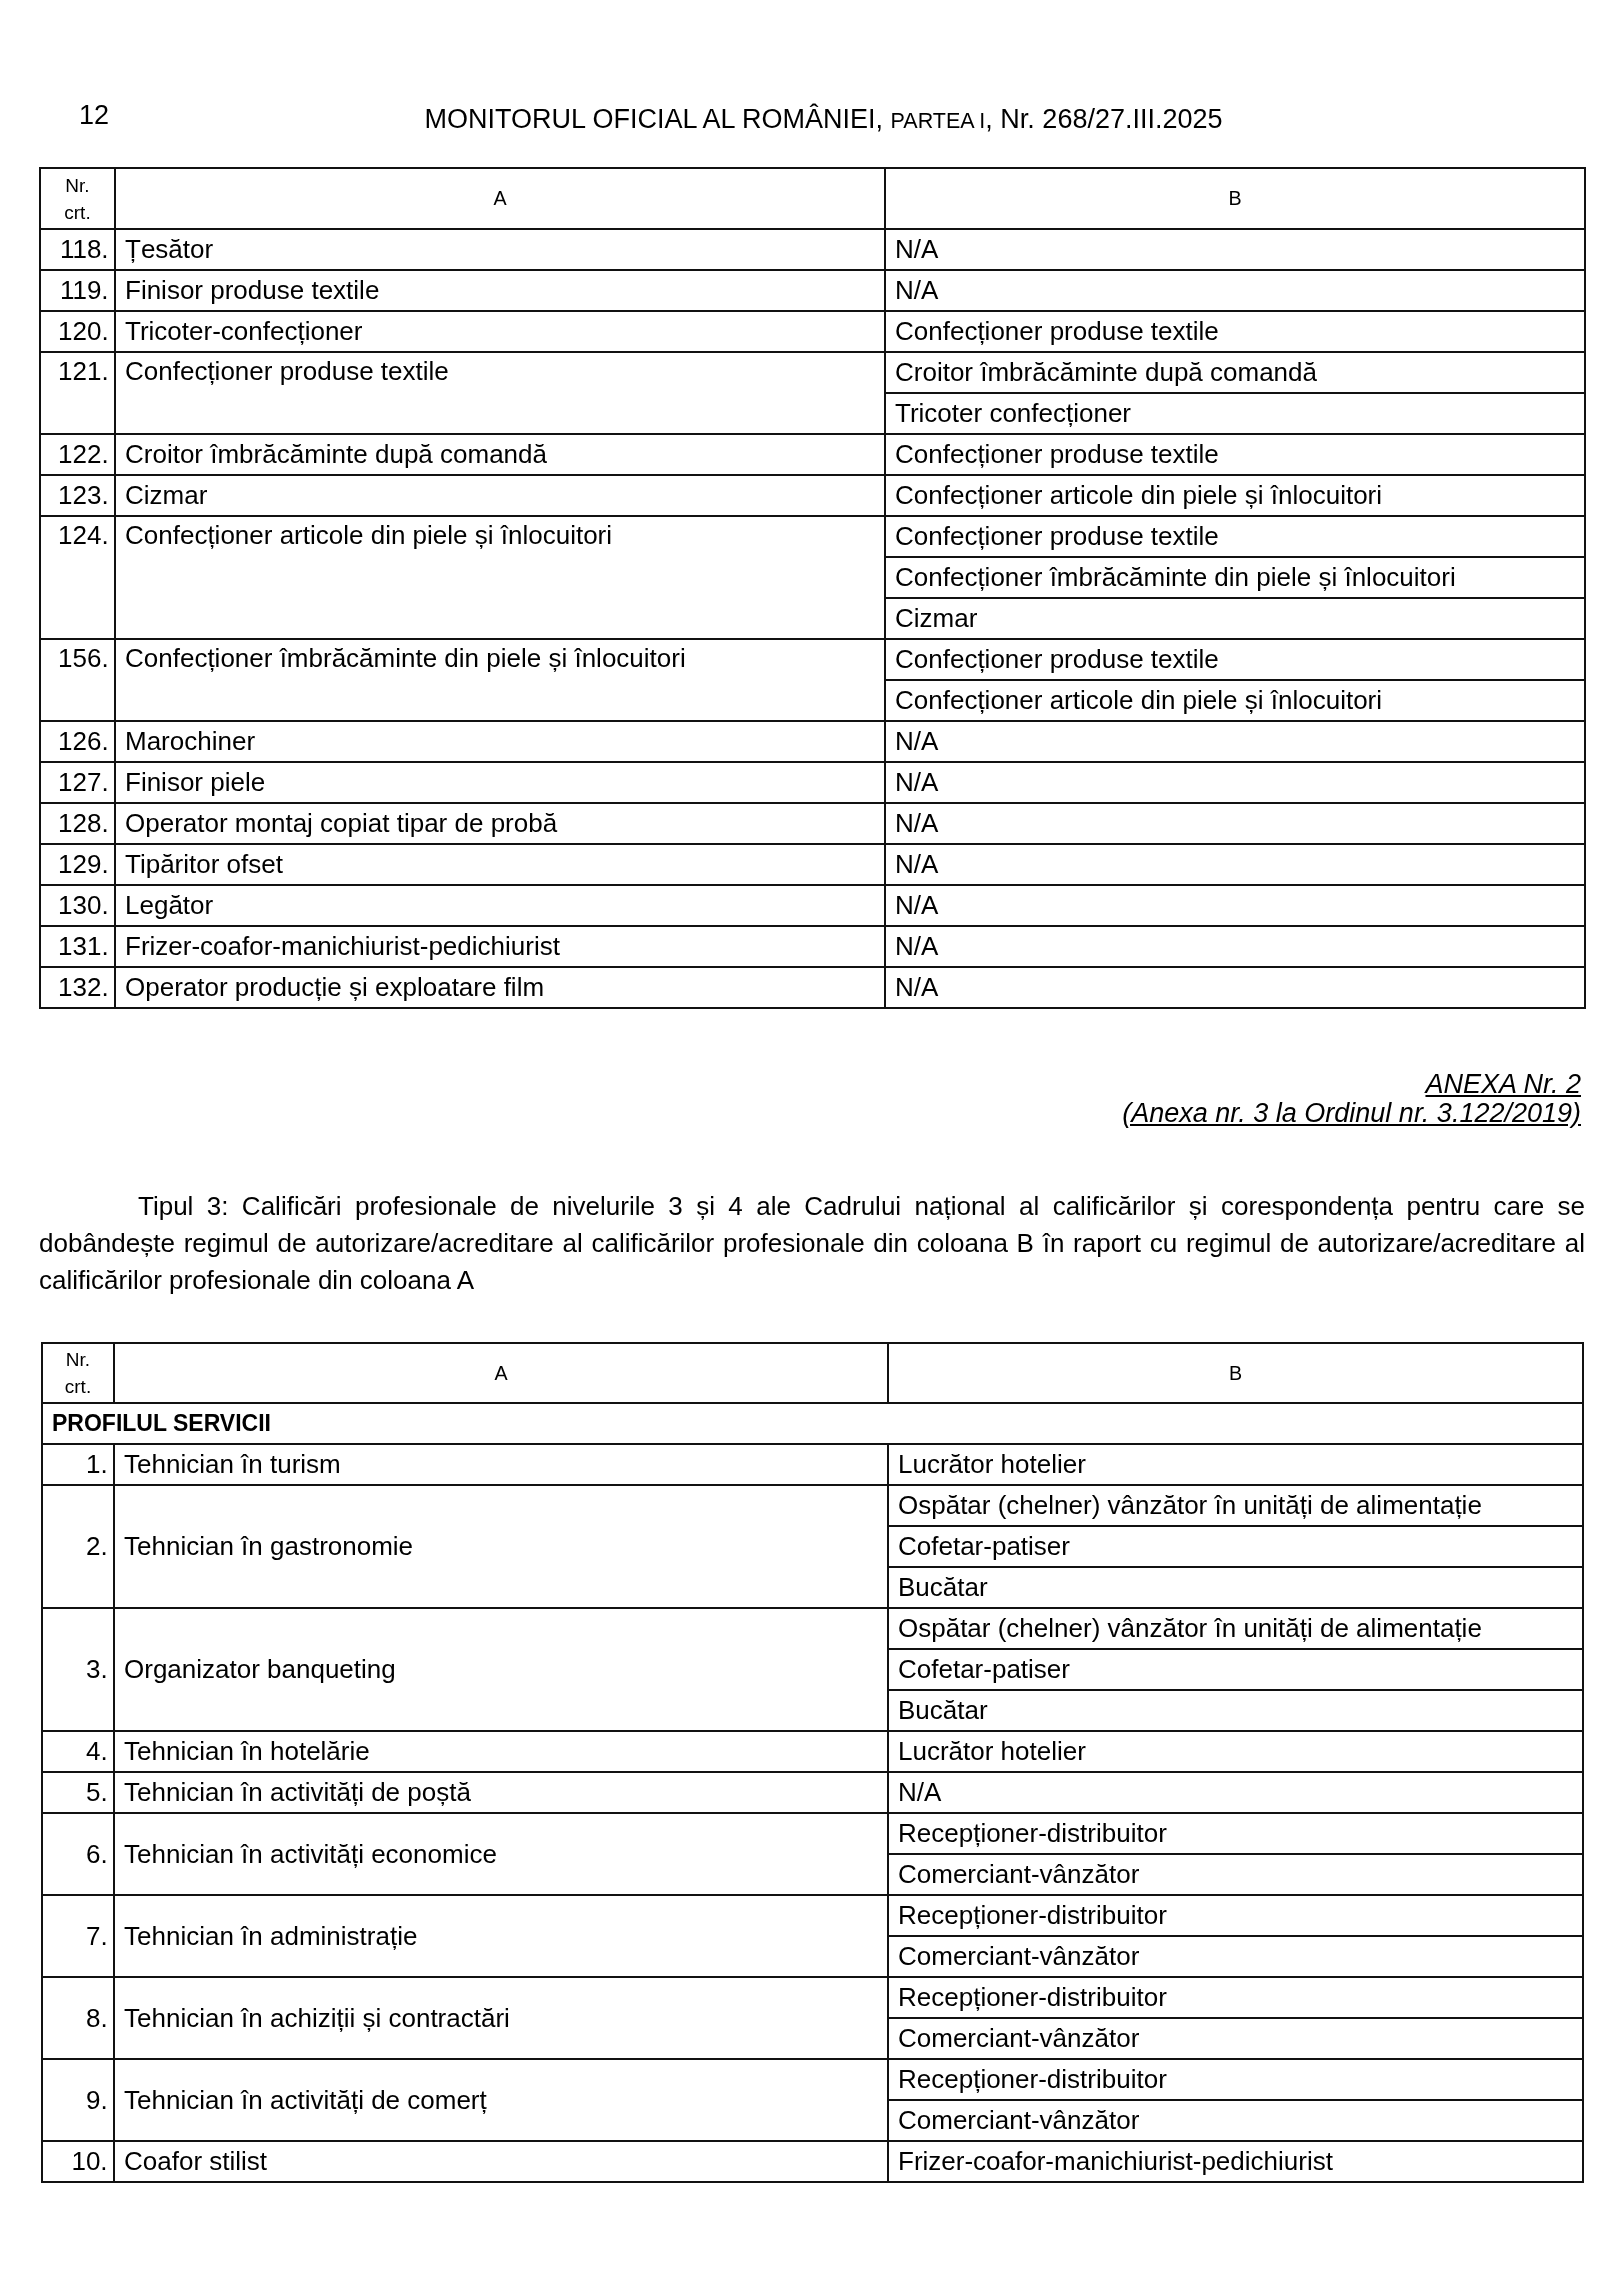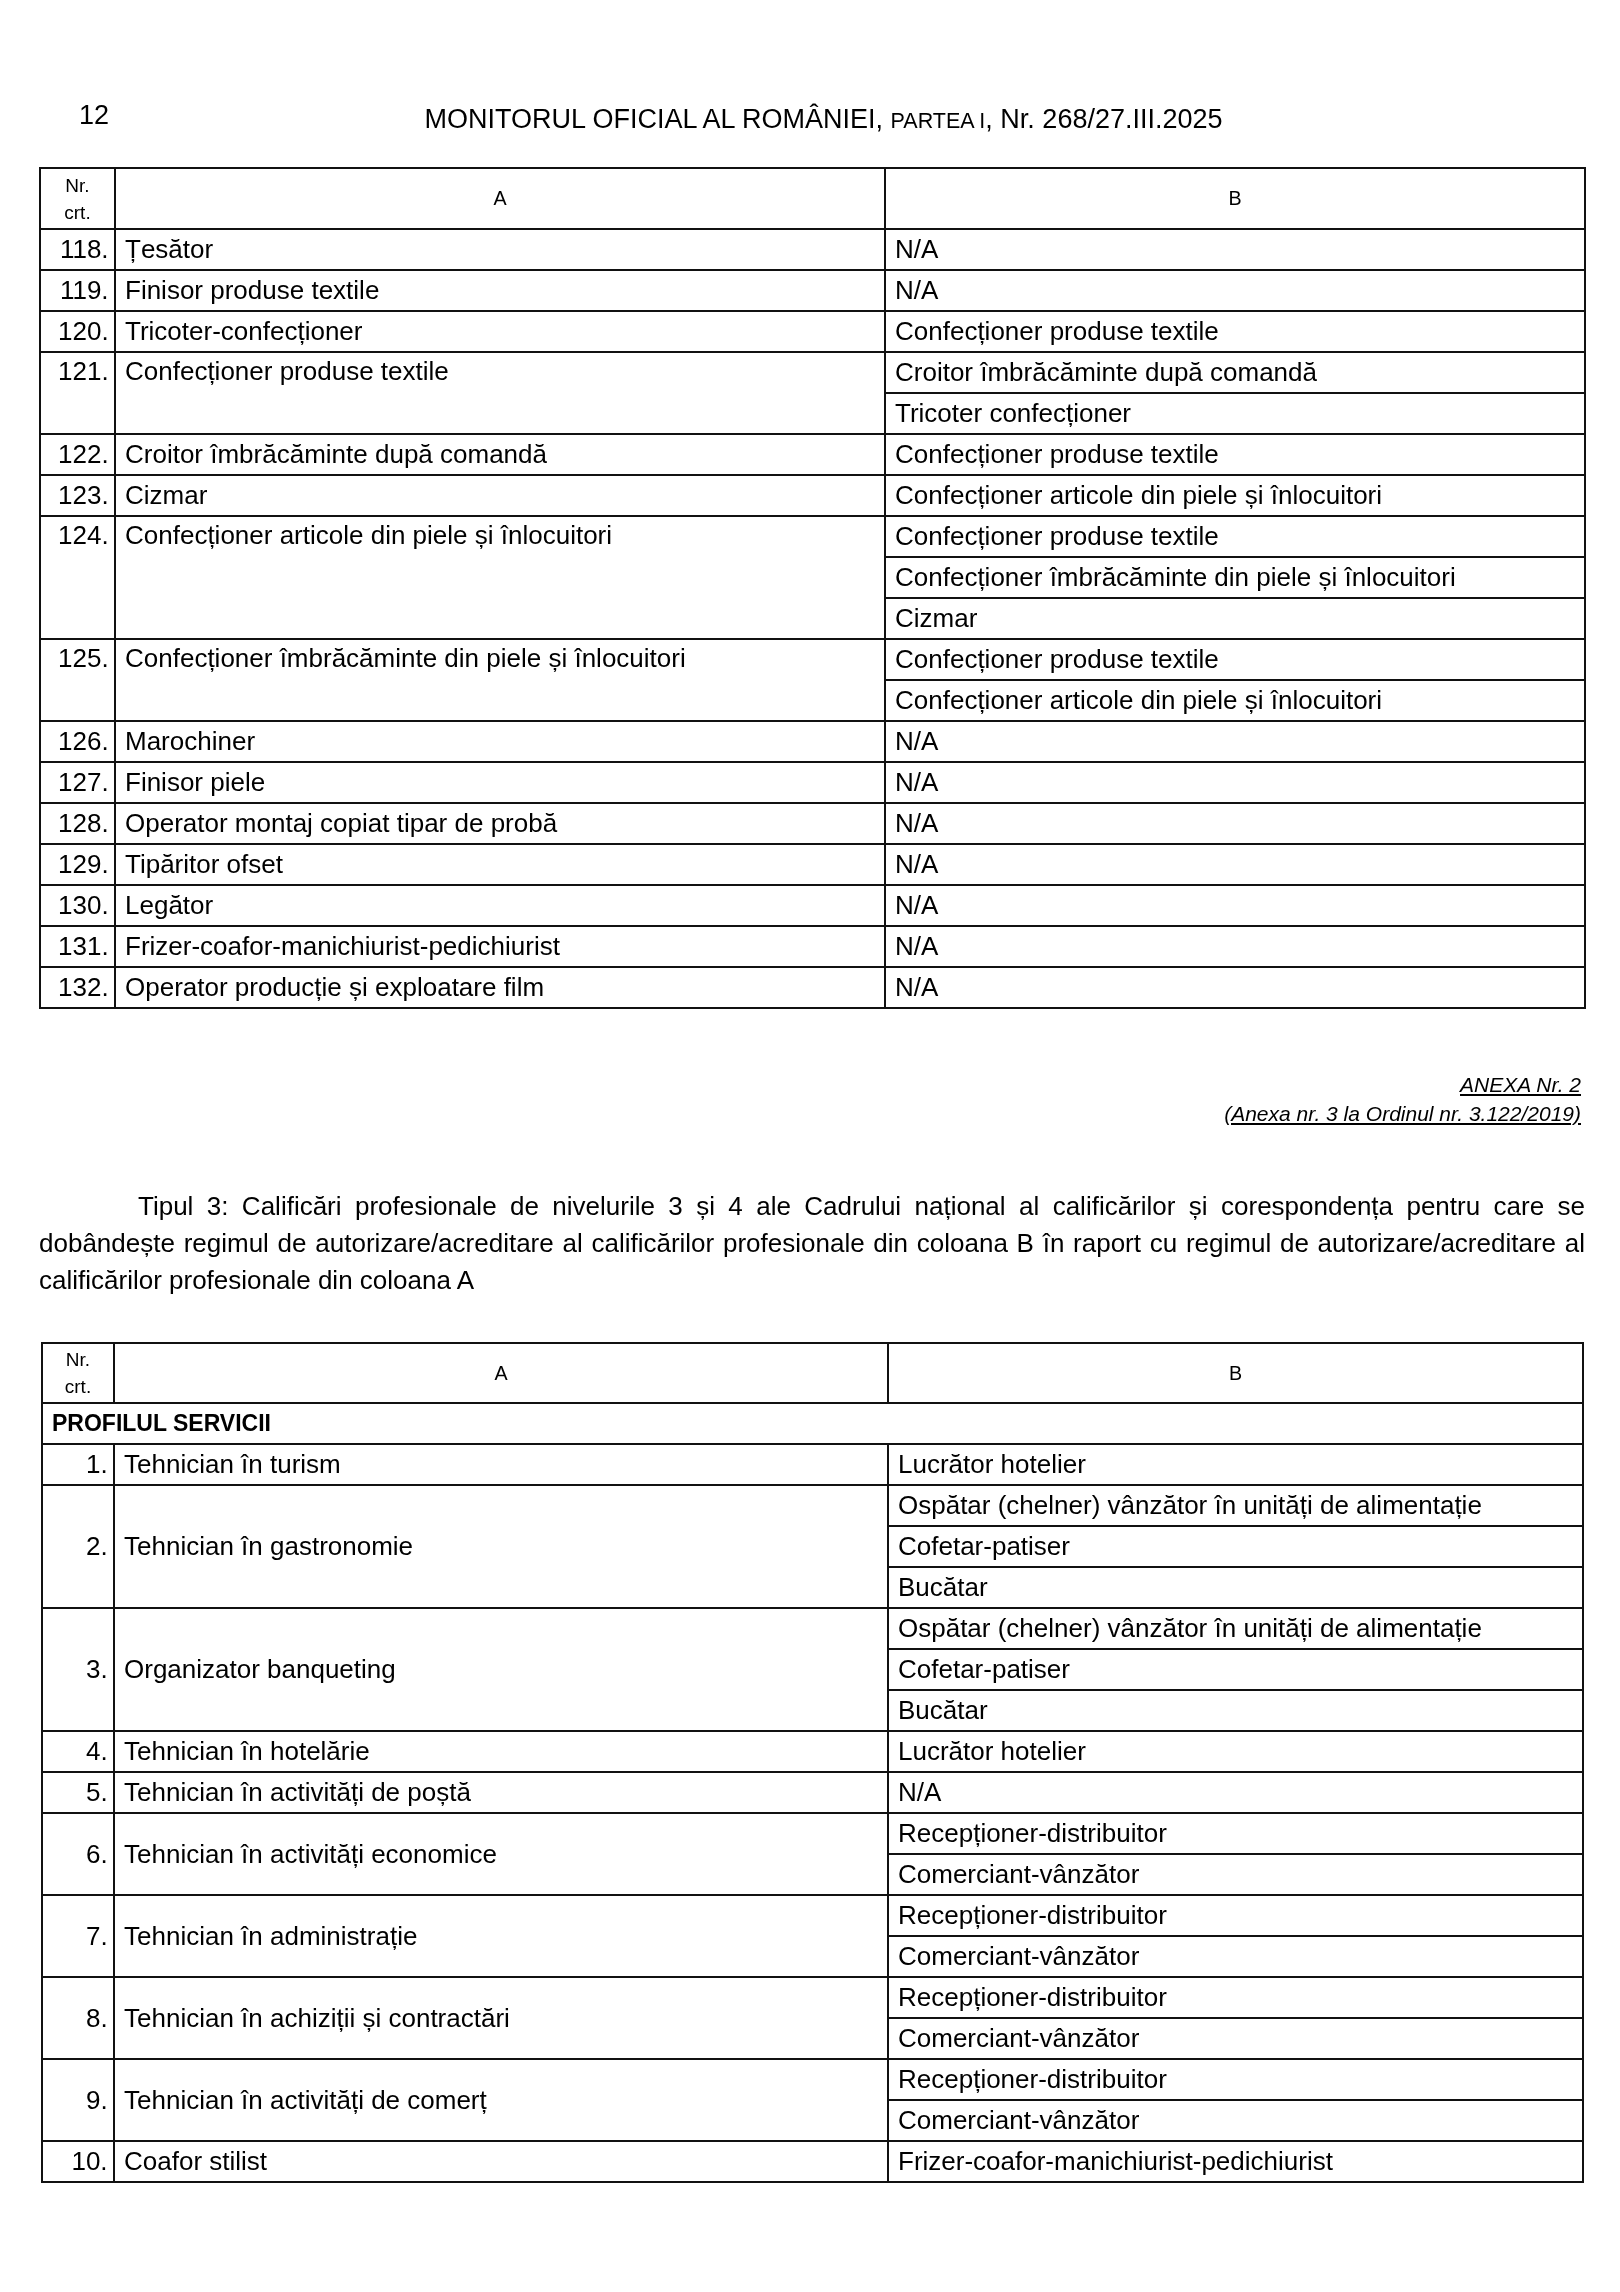--- a/index.html
+++ b/index.html
@@ -57,21 +57,21 @@
   #table2 { left: 41px; top: 1342px; width: 1540px; }
   #table2 col.c-nr { width: 72px; }
   #table2 col.c-a { width: 774px; }
   #table2 col.c-b { width: 695px; }
   #table2 tr.head-row { height: 60px; }
   #table2 tr.row { height: 41px; }
 
   .annex-ref {
     position: absolute; right: 39px; text-align: right;
     font-style: italic; text-decoration: underline;
-    font-size: 21px; line-height: 27px;
+    font-size: 27px; line-height: 27px;
   }
   #annex-line1 { top: 1071px; }
   #annex-line2 { top: 1100px; }
 
   .section-title {
     position: absolute; left: 39px; top: 1188px; width: 1546px;
     font-weight: normal; font-size: 26px; line-height: 37px;
     text-align: justify; text-indent: 99px;
   }
 </style>
@@ -133,21 +133,21 @@
         <td rowspan="3" class="a-top">Confecționer articole din piele și înlocuitori</td>
         <td>Confecționer produse textile</td>
       </tr>
       <tr class="row">
         <td>Confecționer îmbrăcăminte din piele și înlocuitori</td>
       </tr>
       <tr class="row">
         <td>Cizmar</td>
       </tr>
       <tr class="row">
-        <td class="nr nr-top" rowspan="2">125.</td>
+        <td class="nr nr-top" rowspan="2">156.</td>
         <td rowspan="2" class="a-top">Confecționer îmbrăcăminte din piele și înlocuitori</td>
         <td>Confecționer produse textile</td>
       </tr>
       <tr class="row">
         <td>Confecționer articole din piele și înlocuitori</td>
       </tr>
       <tr class="row">
         <td class="nr" rowspan="1">126.</td>
         <td rowspan="1">Marochiner</td>
         <td>N/A</td>

